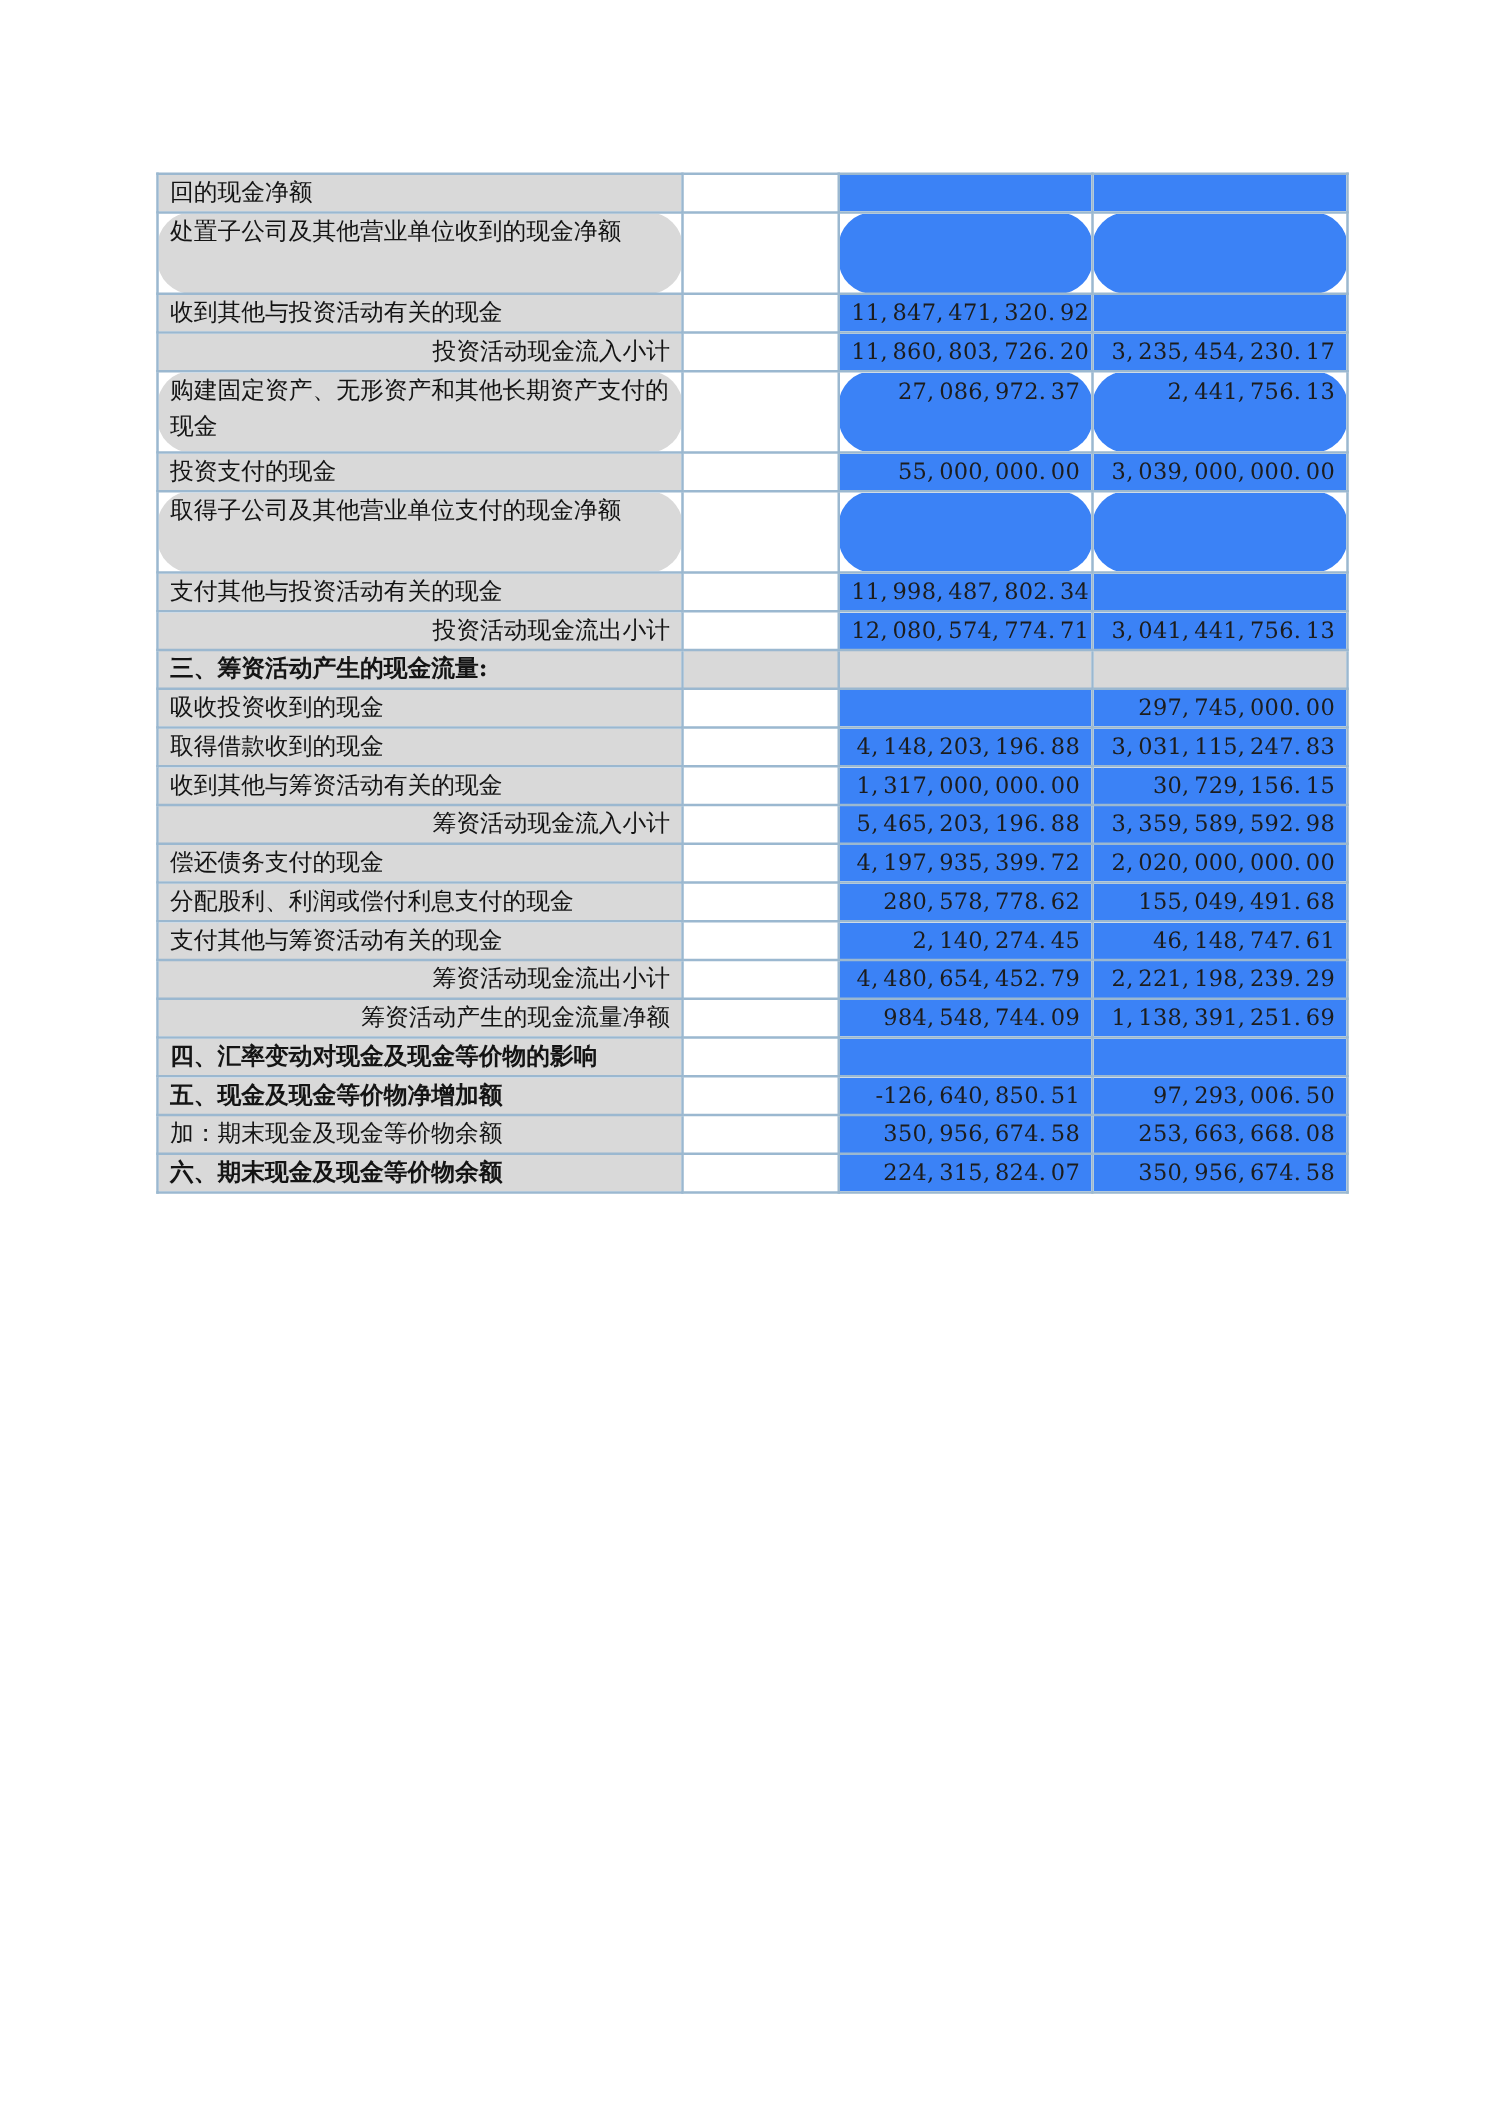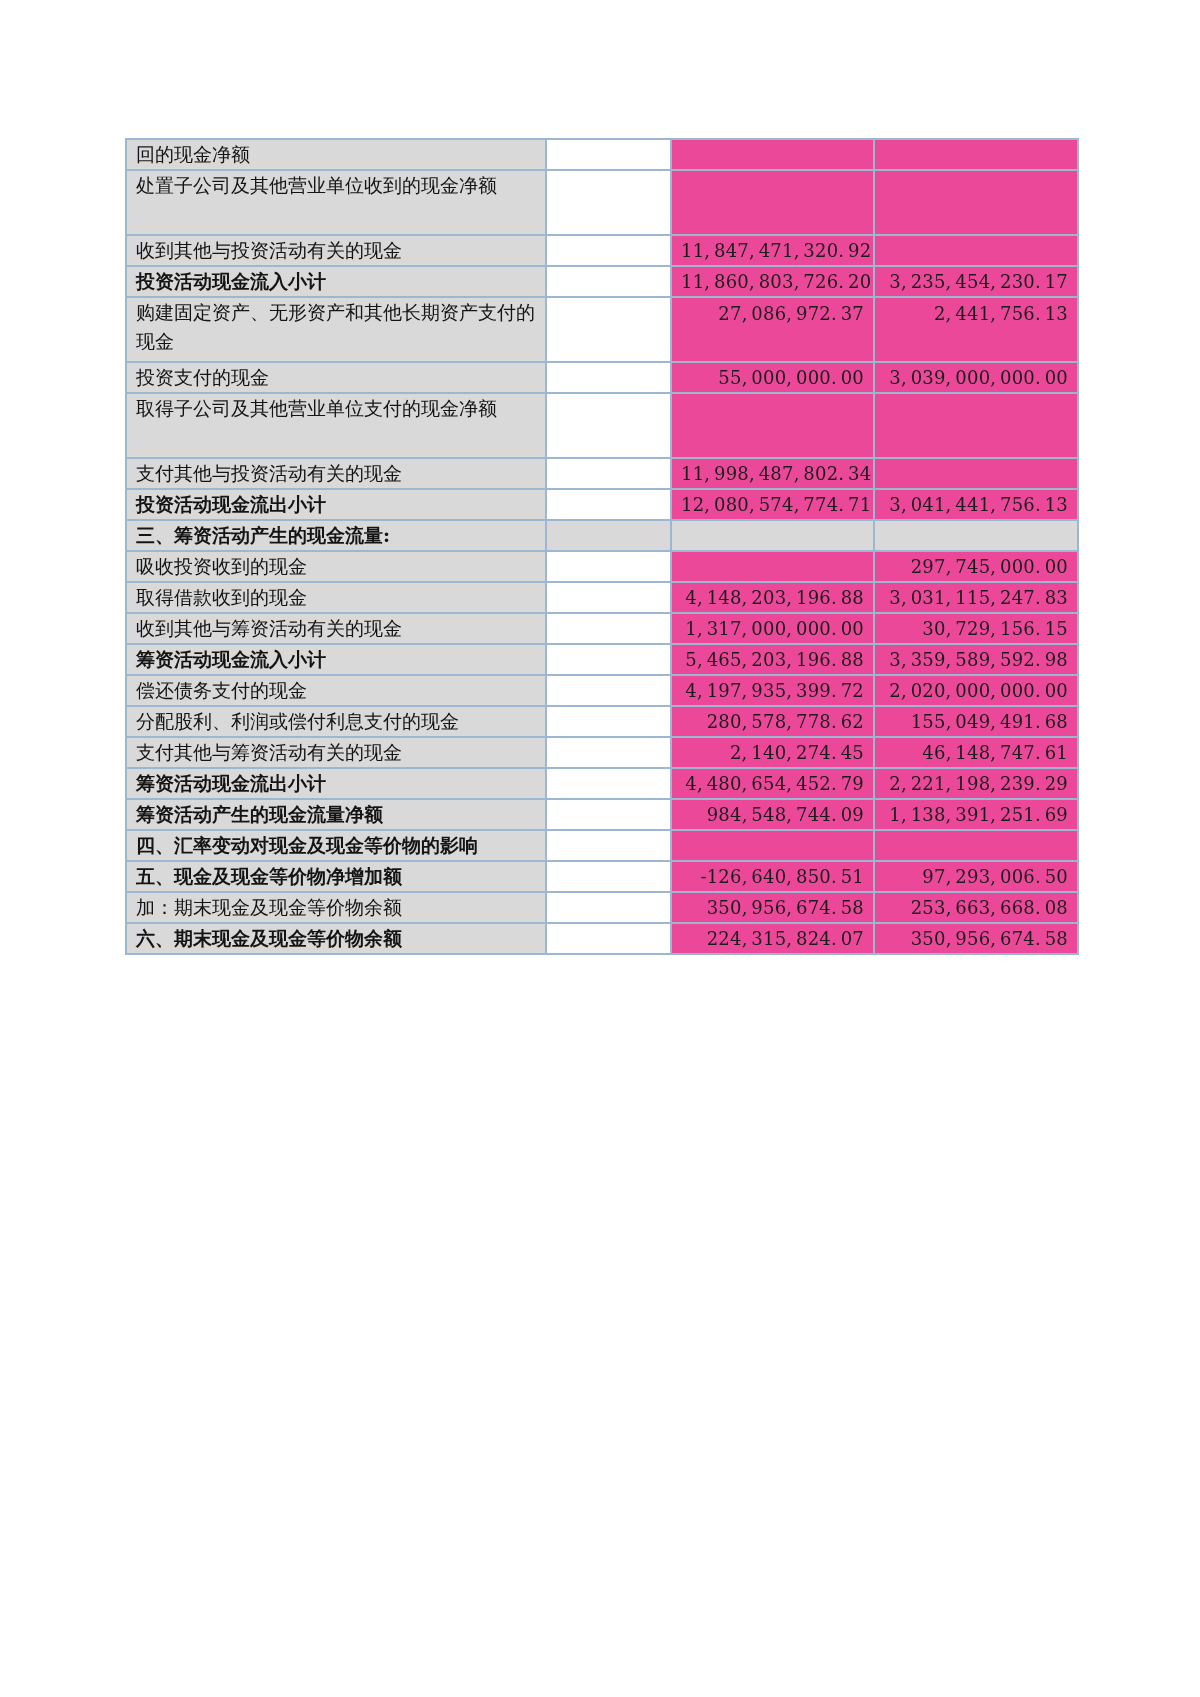--- a/index.html
+++ b/index.html
@@ -27,41 +27,41 @@
     border-collapse: collapse;
     table-layout: fixed;
   }
   table.cashflow td {
     border: 2px solid #9bb8d0;
     padding: 0 9px;
     vertical-align: middle;
     overflow: hidden;
   }
   tr.h1 td { height: 29px; }
-  tr.h2 td { height: 62px; vertical-align: top; }
+  tr.h2 td { height: 62px; vertical-align: top; border-radius: 27px; }
   td.label {
     font-size: 19px;
     line-height: 29px;
     text-align: left;
     background: #d9d9d9;
     color: #141414;
   }
   td.notes { background: #ffffff; }
   td.num {
     font-size: 18px;
     line-height: 29px;
     text-align: right;
-    background: #ec4899;
+    background: #3b82f6;
     white-space: nowrap;
     letter-spacing: 0.2px;
   }
   tr.h2 td.num { padding-top: 1px; }
   tr.style-subtotal td.label {
-    font-weight: bold;
-    text-align: left;
+    font-weight: normal;
+    text-align: right;
   }
   tr.style-section td.label,
   tr.style-section-inline td.label {
     font-weight: bold;
   }
   tr.style-section td.notes,
   tr.style-section td.num {
     background: #d9d9d9;
   }
 </style>

